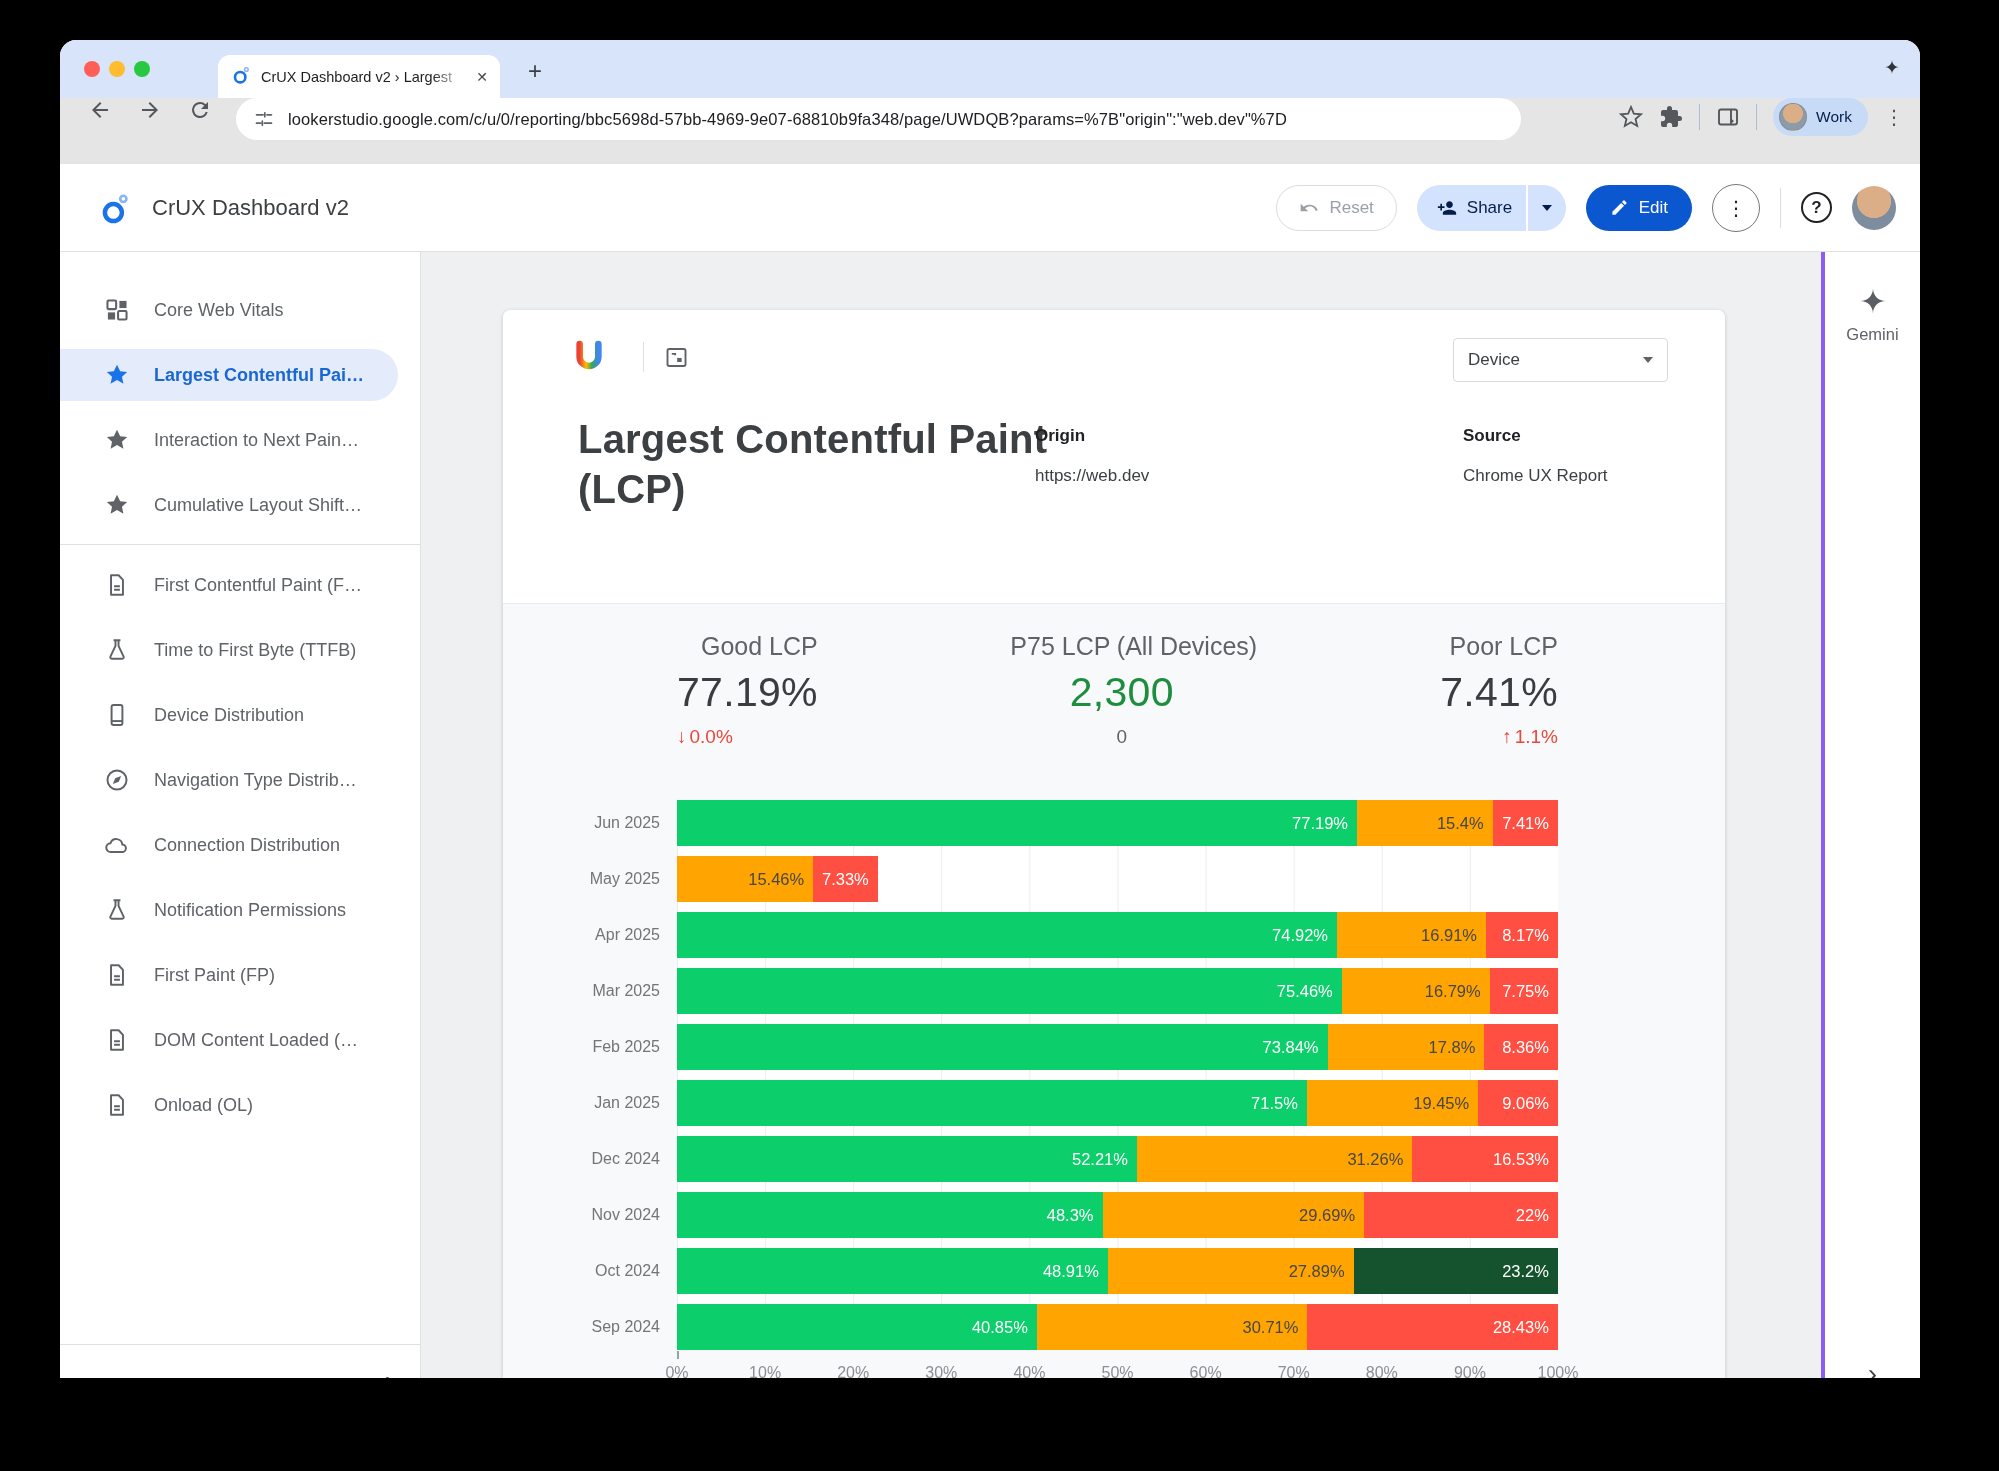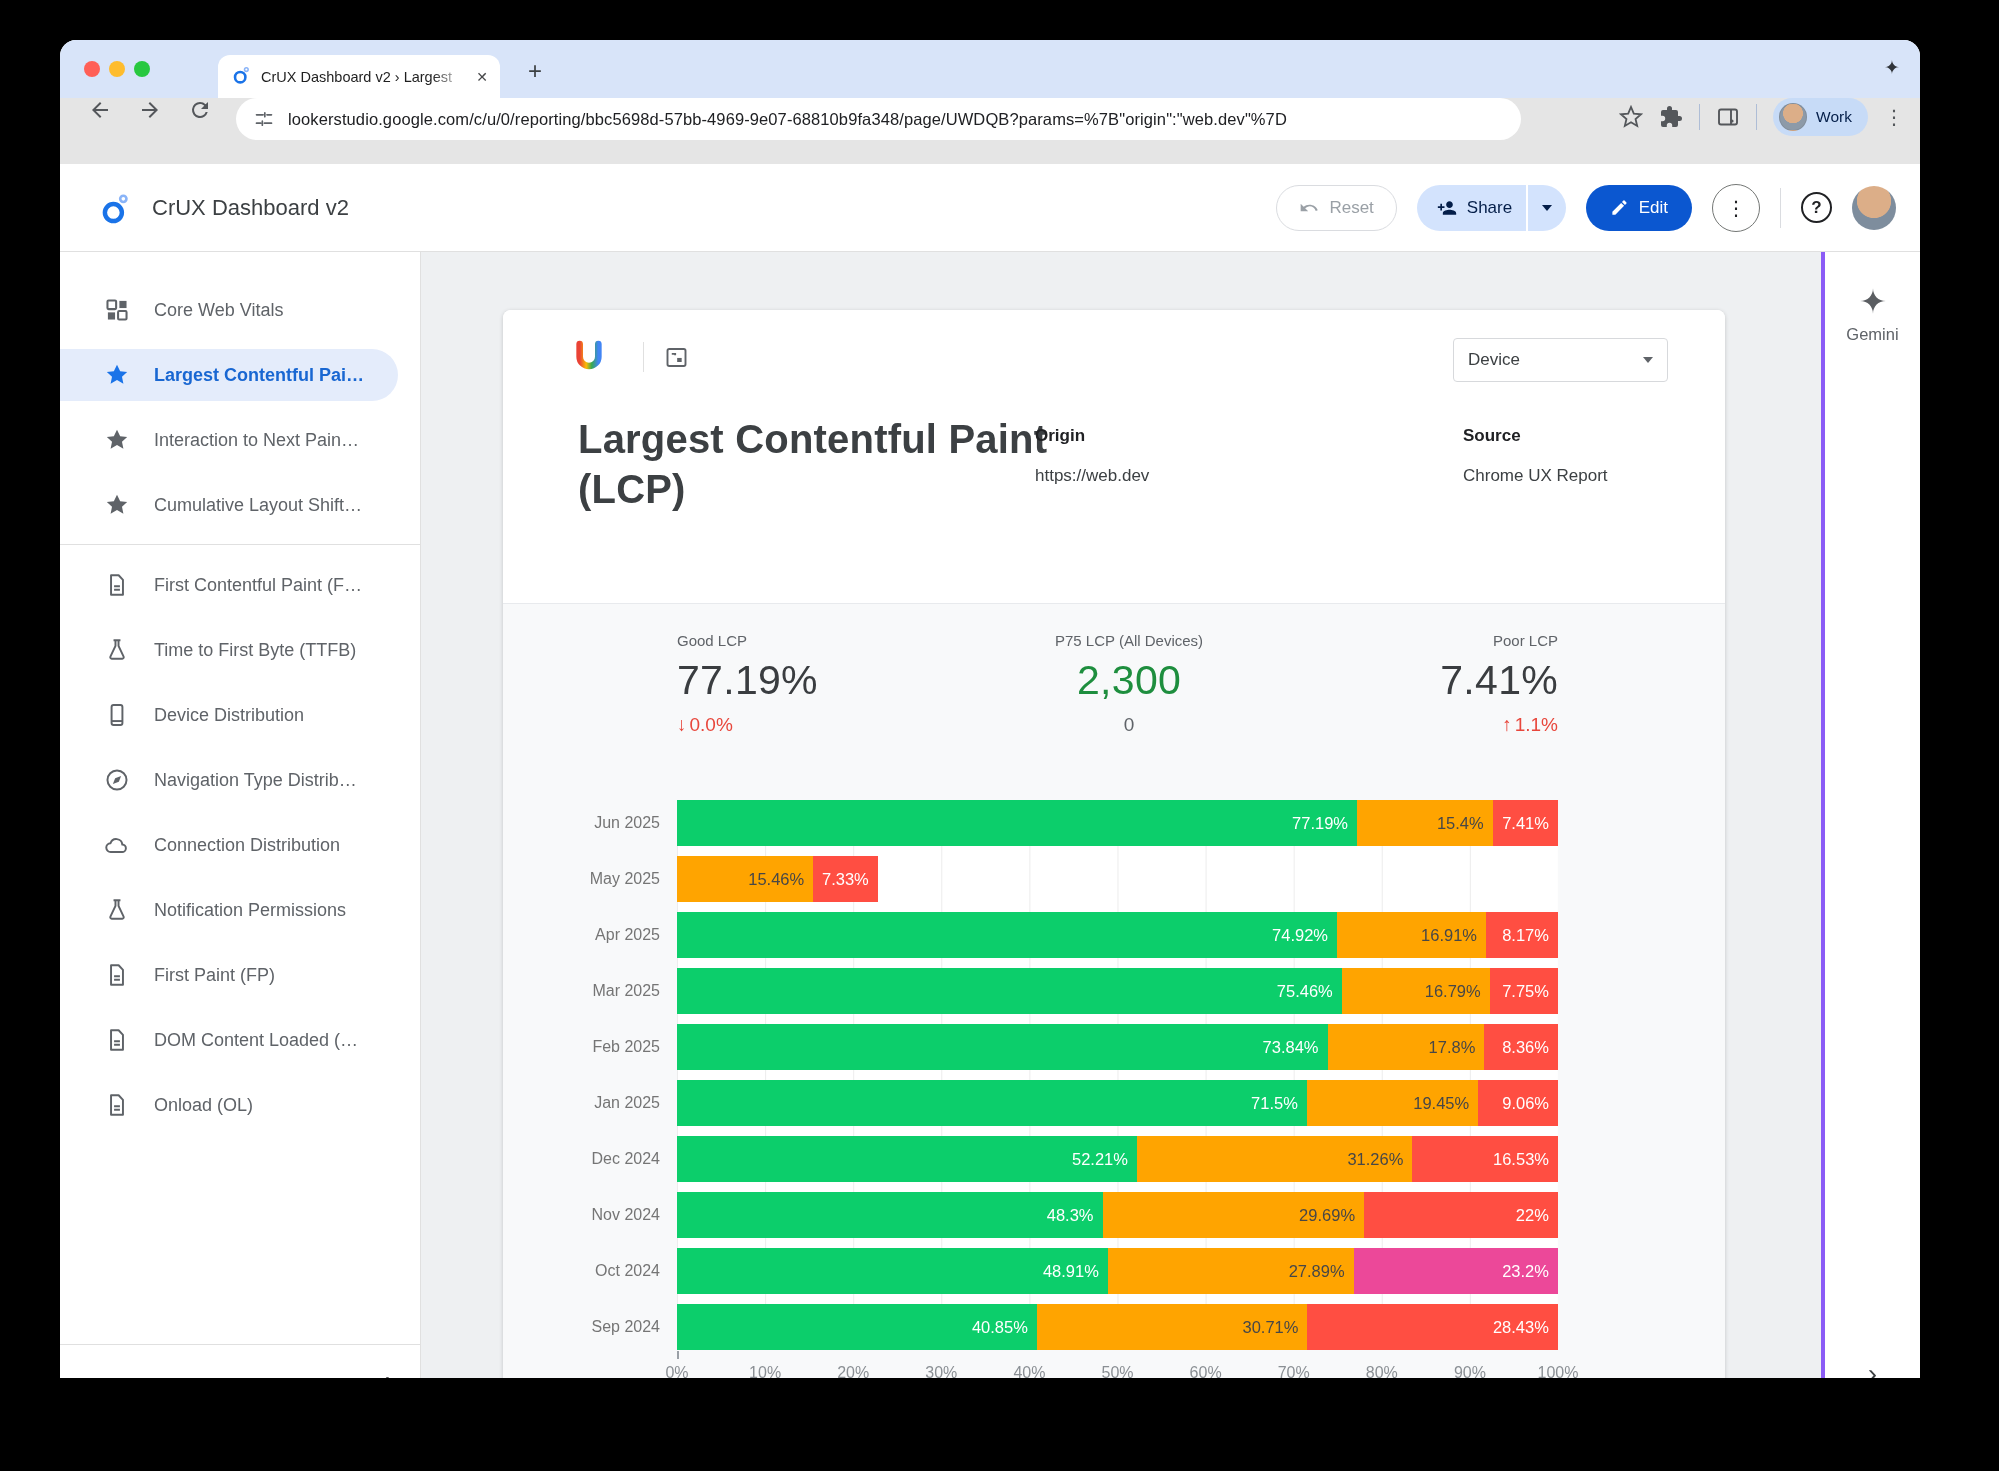--- a/index.html
+++ b/index.html
@@ -111,21 +111,21 @@
   .meta.origin { left:532px; } .meta.source { left:960px; }
   .meta-label { font-size:17px; font-weight:700; color:#202124; }
   .meta-value { font-size:17px; color:#3c4043; margin-top:20px; }
 
   .card-body { position:relative; height:816px; background:#f8f9fa; }
 
   
   .stats { position:absolute; left:174px; right:167px; top:28px; display:flex; justify-content:space-between; }
   .stat { display:flex; flex-direction:column; }
   .stat.mid { align-items:center; } .stat.right { align-items:flex-end; }
-  .stat-label { font-size:15px; color:#5f6368; }
+  .stat-label { font-size:25px; color:#5f6368;margin-left:24px; }
   .stat-value { font-size:41px; font-weight:500; color:#3a3d40; margin-top:8px; letter-spacing:.3px; }
   .stat-value.green { color:#1e8e3e; }
   .stat-delta { margin-top:10px; font-size:19px; color:#e8473c; font-weight:500; display:flex; align-items:center; gap:3px; }
   .stat-sub { margin-top:10px; font-size:19px; color:#5f6368; }
   .delta-arrow { font-weight:700; }
 
   
   .chart { position:absolute; left:24px; top:196px; width:1031px; }
   .plot-bg { position:absolute; left:150px; top:0; width:881px; height:550px; background:#fff;
              background-image:linear-gradient(to right,#ececec 1px,transparent 1px);
@@ -570,21 +570,21 @@
      </div>
                   <div class="crow">
        <div class="cat">Oct 2024</div>
        <div class="bars">
                       <div class="seg" style="width:48.91%;background:#0CCE6B;color:#ffffff">
               <span class="seg-label">48.91%</span>
             </div>
                       <div class="seg" style="width:27.89%;background:#FFA400;color:#474747">
               <span class="seg-label">27.89%</span>
             </div>
-                      <div class="seg" style="width:23.2%;background:#ec4899;color:#ffffff">
+                      <div class="seg" style="width:23.2%;background:#14532d;color:#ffffff">
               <span class="seg-label">23.2%</span>
             </div>
                     </div>
      </div>
                   <div class="crow">
        <div class="cat">Sep 2024</div>
        <div class="bars">
                       <div class="seg" style="width:40.85%;background:#0CCE6B;color:#ffffff">
               <span class="seg-label">40.85%</span>
             </div>

